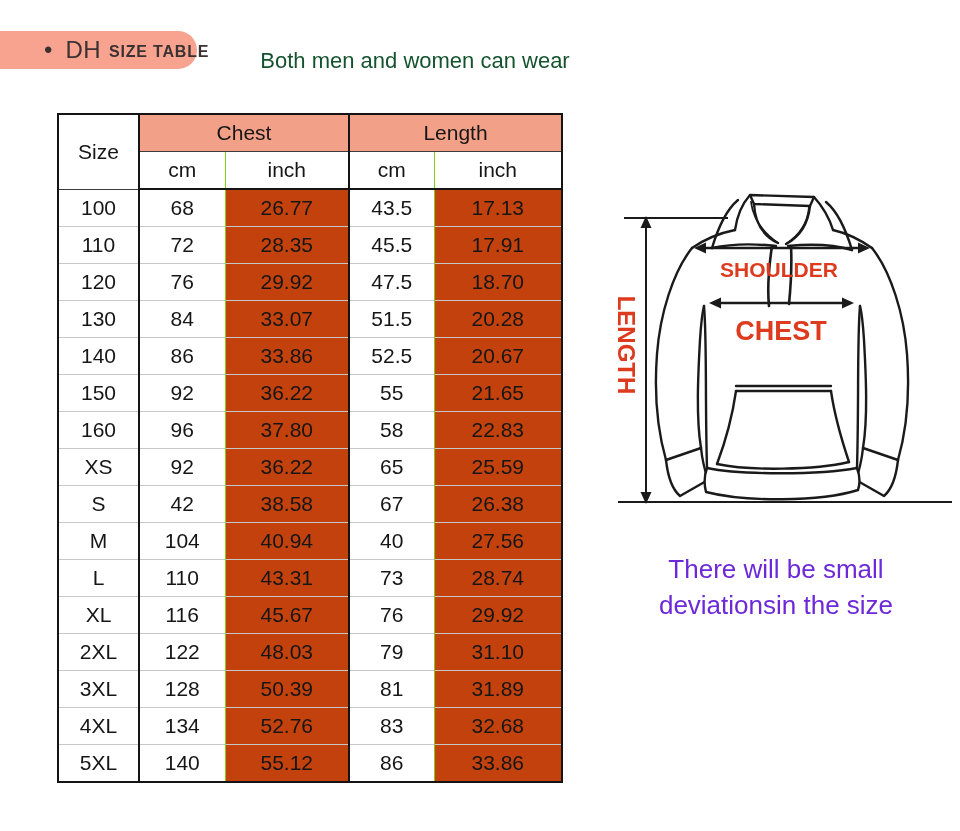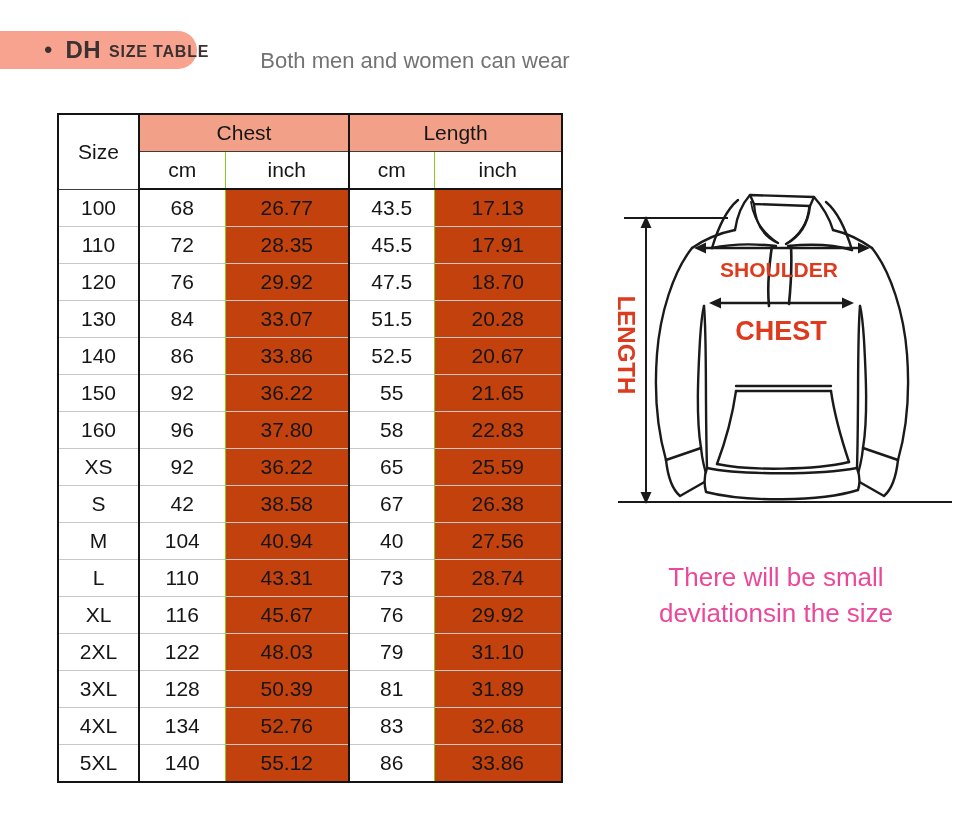--- a/index.html
+++ b/index.html
@@ -8,26 +8,26 @@
     font-family:"Liberation Sans", sans-serif; overflow:hidden; color:#161616;
   }
   
   #badge{
     position:absolute; left:0; top:31px; width:197px; height:38px;
     background:#f7a390; border-radius:0 19px 19px 0;
     display:flex; align-items:center; padding-left:44px; box-sizing:border-box;
     color:#3a3130; white-space:nowrap;
   }
   #badge .bullet{font-size:24px; line-height:1; margin-right:13px;}
-  #badge .brand{font-size:24px; font-weight:bold; letter-spacing:0.5px; margin-right:8px;}
+  #badge .brand{font-size:24px; font-weight:normal; letter-spacing:0.5px; margin-right:8px;}
   #badge .blabel{font-size:16px; font-weight:bold; letter-spacing:0.8px; padding-top:3px;}
   
   #subtitle{
     position:absolute; left:240px; top:48px; width:350px; text-align:center;
-    font-size:22px; color:#737373;
+    font-size:22px; color:#14532d;
   }
   
   #size-table{
     position:absolute; left:57px; top:113px;
     border-collapse:collapse; table-layout:fixed;
     font-size:21px; color:#161616;
     border:2px solid #141414;
   }
   #size-table th, #size-table td{
     height:36px; padding:0; text-align:center; font-weight:normal;
@@ -39,21 +39,21 @@
   #size-table .group-bg{background:#f3a088;}
   #size-table tbody td{border-top:1px solid #c8c8c8;}
   #size-table .vb2{border-left:2px solid #141414;}
   #size-table .vb1{border-left:1px solid #84cc16;}
   #size-table td.inch{background:#c2410c;}
   
   #diagram{position:absolute; left:600px; top:180px; width:360px; height:340px;}
   
   #note{
     position:absolute; left:600px; top:551px; width:352px;
-    text-align:center; font-size:26px; line-height:36px; color:#ec4899;margin-top:8px;
+    text-align:center; font-size:26px; line-height:36px; color:#6d28d9;
   }
 </style>
 </head>
 <body>
 
 <div id="page">
 
   <div id="badge">
     <span class="bullet">•</span>
     <span class="brand">DH</span>

